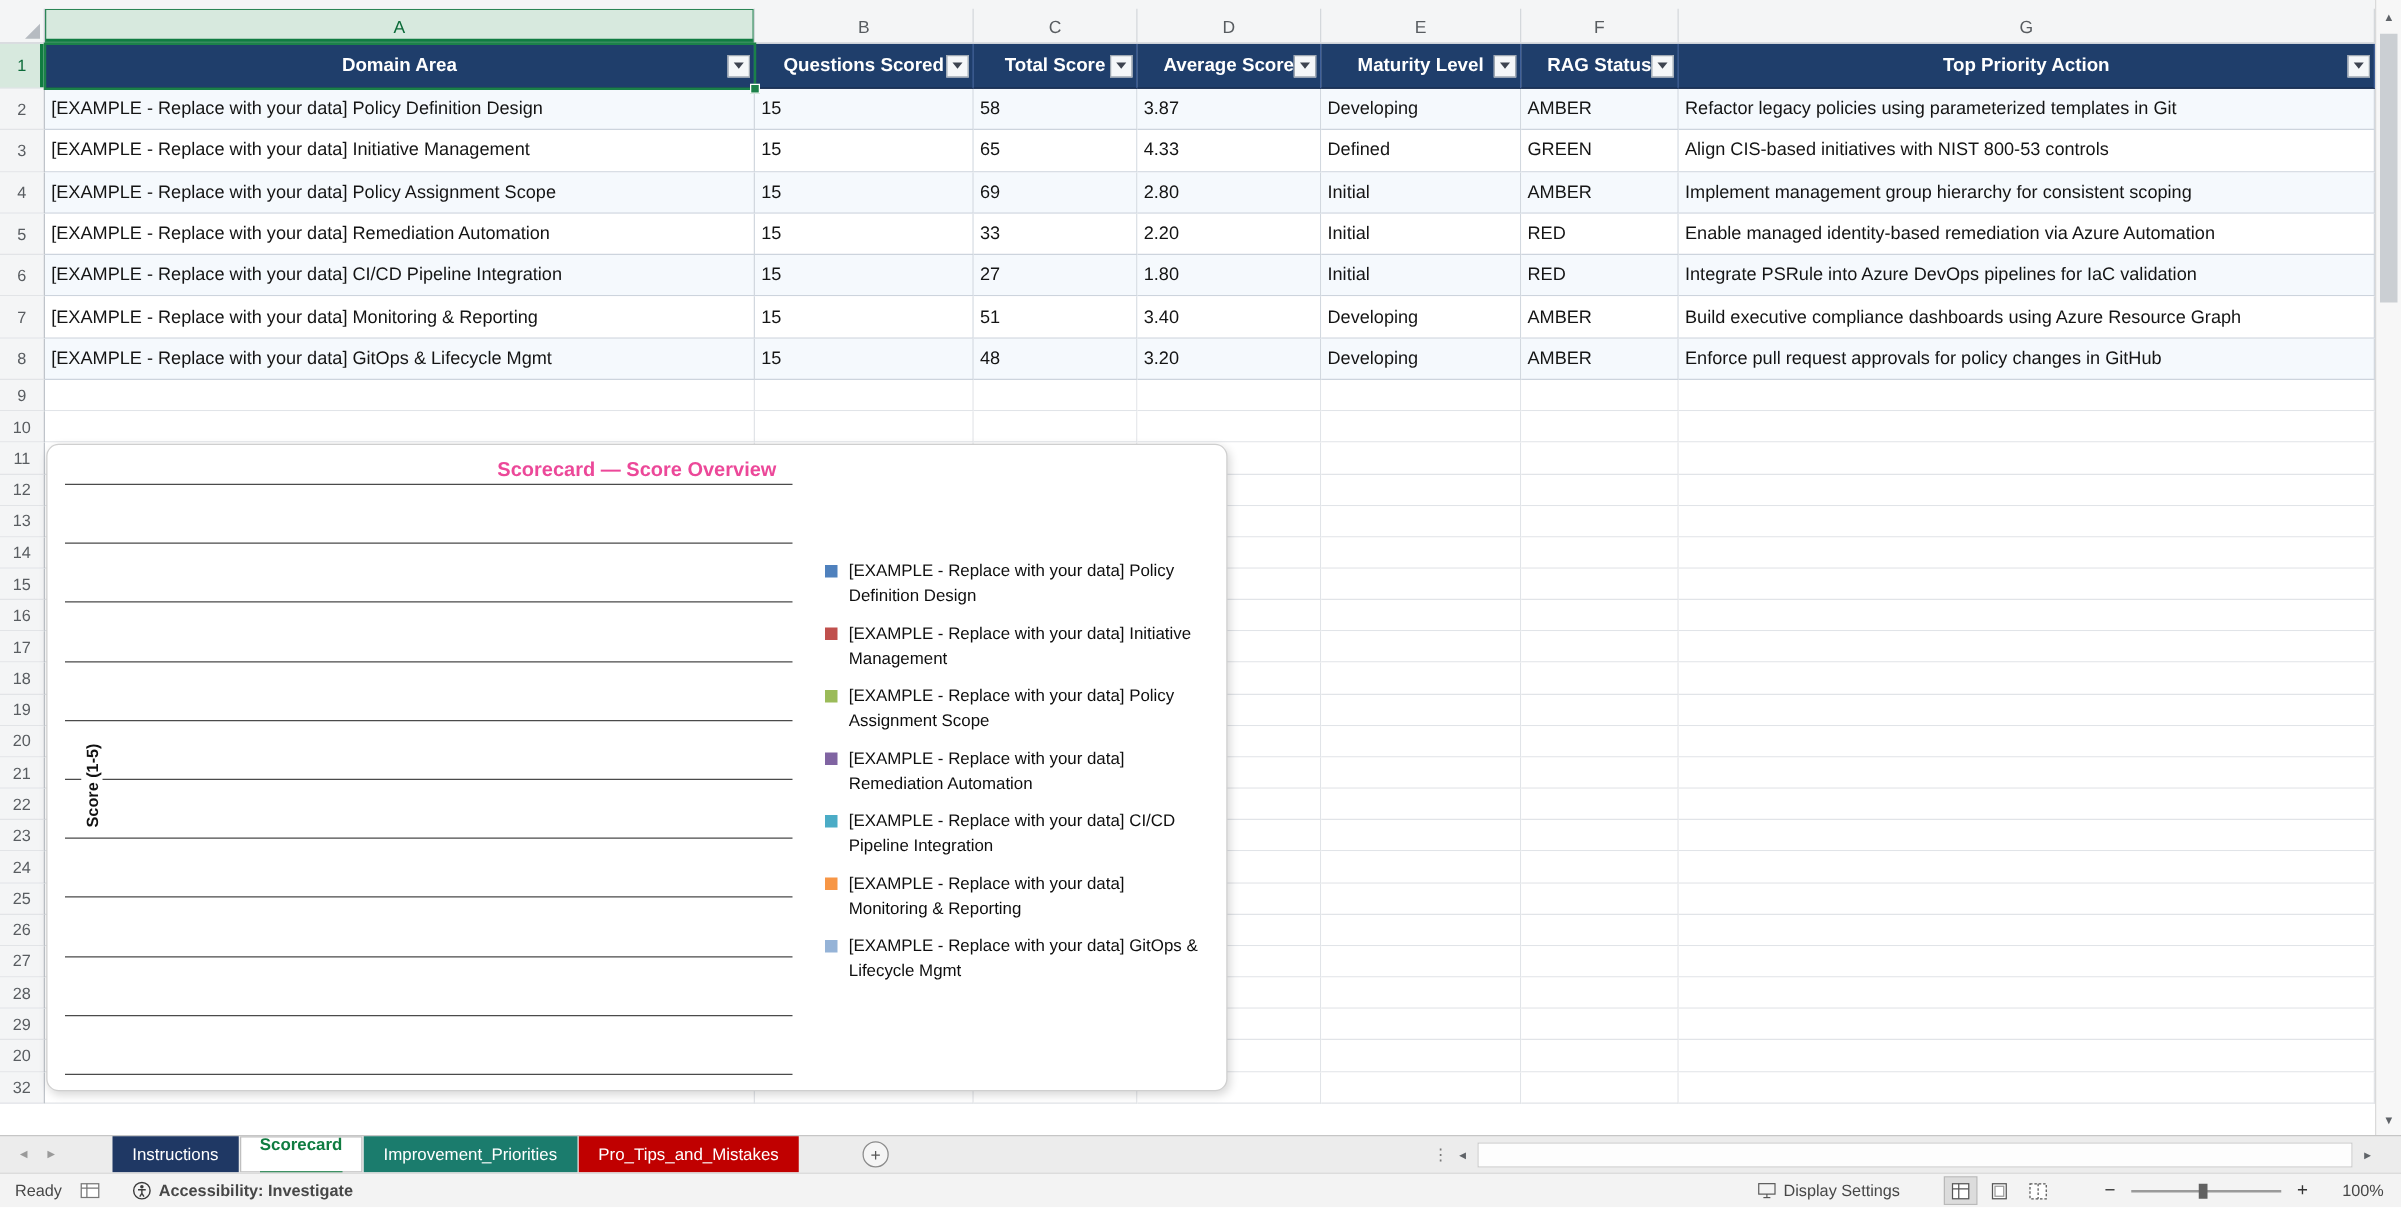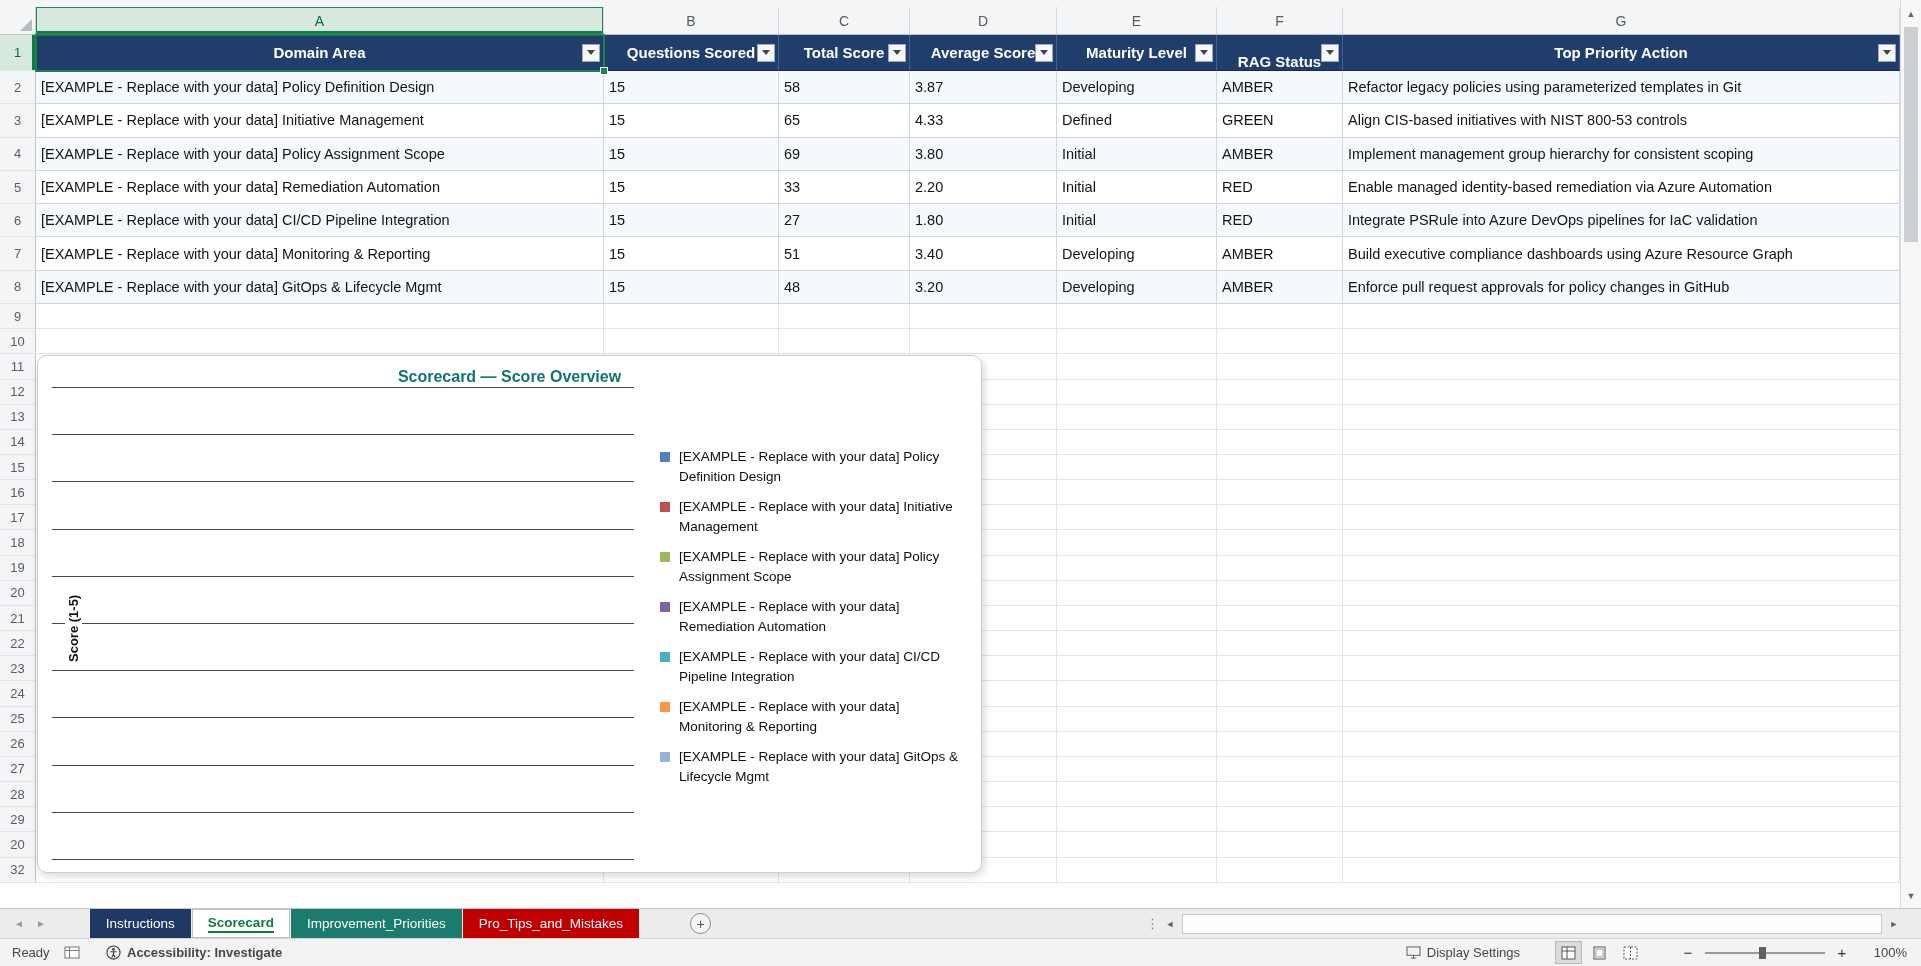--- a/index.html
+++ b/index.html
@@ -41,21 +41,21 @@
   
   .sel-a1{position:absolute;left:35px;top:34px;width:570px;height:38px;border:2px solid #1B8149;
           box-sizing:border-box;pointer-events:none;z-index:6;}
   .sel-a1:after{content:"";position:absolute;right:-5px;bottom:-5px;width:6px;height:6px;
                 background:#1B8149;border:1px solid #fff;}
 
   
   .chart{position:absolute;left:37px;top:355px;width:943px;height:516px;background:#fff;
          border:1px solid #CFCFCF;border-radius:10px;box-shadow:2px 3px 8px rgba(0,0,0,.16);z-index:10;}
   .chart-title{position:absolute;top:12px;left:0;right:0;text-align:center;font-weight:bold;
-               font-size:16px;color:#0f766e;}
+               font-size:16px;color:#ec4899;}
   .plot{position:absolute;left:14px;top:31px;width:582px;height:472px;}
   .pline{position:absolute;left:0;width:100%;height:1px;background:#4A4A4A;}
   .ylabel{position:absolute;left:27px;top:309px;transform-origin:0 0;transform:rotate(-90deg);
           font-weight:bold;font-size:13px;color:#111;background:#fff;padding:1px 3px;white-space:nowrap;}
   .legend{position:absolute;left:622px;top:91px;width:305px;}
   .leg-item{display:flex;gap:9px;margin-bottom:10px;font-size:13.5px;line-height:20px;color:#0E0E0E;cursor:pointer;}
   .leg-marker{flex:0 0 10px;width:10px;height:10px;margin-top:5px;}
 
   
   .vscroll{position:absolute;right:0;top:0;width:21px;height:908px;background:#F7F7F7;
@@ -67,21 +67,21 @@
   .vs-thumb{position:absolute;left:3px;right:3px;top:27px;height:215px;background:#CBCFD3;cursor:grab;}
 
   
   .tabbar{position:absolute;left:0;top:908px;width:1921px;height:30px;background:#ECECEC;
           border-top:1px solid #C6C6C6;box-sizing:border-box;display:flex;align-items:stretch;}
   .tab-nav{display:flex;align-items:center;gap:12px;padding:0 10px 0 14px;color:#9A9A9A;font-size:10px;}
   .tab-nav span{cursor:pointer;}
   .tabs{display:flex;margin-left:34px;}
   .sheet-tab{display:flex;align-items:center;padding:0 16px;font-size:13.5px;margin-right:1px;cursor:pointer;}
   .sheet-tab.active{font-weight:bold;box-shadow:inset 0 0 0 1px #BFBFBF;}
-  .sheet-tab.active span{border-bottom:2px solid var(--sel-green);padding-bottom:1px;}
+  .sheet-tab.active span{border-bottom:2px solid var(--sel-green);padding-bottom:14px;}
   .add-sheet{align-self:center;margin-left:50px;width:19px;height:19px;border:1px solid #8B8B8B;
              border-radius:50%;display:flex;align-items:center;justify-content:center;color:#555;
              font-size:14px;line-height:1;cursor:pointer;background:#F5F5F5;}
   .hs-dots{position:absolute;left:1146px;top:7px;color:#7A7A7A;font-size:13px;cursor:col-resize;}
   .hs-btn{position:absolute;top:5px;width:20px;height:20px;display:flex;align-items:center;
           justify-content:center;color:#5F6368;font-size:9px;cursor:pointer;}
   .hs-left{left:1160px;}
   .hs-right{left:1884px;}
   .hs-track{position:absolute;left:1182px;top:5px;width:700px;height:20px;background:#FFFFFF;
             border:1px solid #C9C9C9;box-sizing:border-box;cursor:pointer;}
@@ -138,21 +138,21 @@
           <span class="filterbtn"></span>
         </div>
         <div class="cell hdrcell" style="width: 147px; flex: 0 0 147px;">
           <span>Average Score</span>
           <span class="filterbtn"></span>
         </div>
         <div class="cell hdrcell" style="width: 160px; flex: 0 0 160px;">
           <span>Maturity Level</span>
           <span class="filterbtn"></span>
         </div>
-        <div class="cell hdrcell" style="width: 126px; flex: 0 0 126px; align-items: flex-end;">
+        <div class="cell hdrcell" style="width: 126px; flex: 0 0 126px;">
           <span>RAG Status</span>
           <span class="filterbtn"></span>
         </div>
         <div class="cell hdrcell" style="width: 557px; flex: 0 0 557px;">
           <span>Top Priority Action</span>
           <span class="filterbtn"></span>
         </div>
       </div>
       <div class="grow band" style="height: 33.3px;">
         <div class="rownum">2</div>
@@ -172,21 +172,21 @@
         <div class="cell datacell" style="width: 147px; flex: 0 0 147px;">4.33</div>
         <div class="cell datacell" style="width: 160px; flex: 0 0 160px;">Defined</div>
         <div class="cell datacell" style="width: 126px; flex: 0 0 126px;">GREEN</div>
         <div class="cell datacell" style="width: 557px; flex: 0 0 557px;">Align CIS-based initiatives with NIST 800-53 controls</div>
       </div>
       <div class="grow band" style="height: 33.3px;">
         <div class="rownum">4</div>
         <div class="cell datacell" style="width: 568px; flex: 0 0 568px;">[EXAMPLE - Replace with your data] Policy Assignment Scope</div>
         <div class="cell datacell" style="width: 175px; flex: 0 0 175px;">15</div>
         <div class="cell datacell" style="width: 131px; flex: 0 0 131px;">69</div>
-        <div class="cell datacell" style="width: 147px; flex: 0 0 147px;">3.80</div>
+        <div class="cell datacell" style="width: 147px; flex: 0 0 147px;">2.80</div>
         <div class="cell datacell" style="width: 160px; flex: 0 0 160px;">Initial</div>
         <div class="cell datacell" style="width: 126px; flex: 0 0 126px;">AMBER</div>
         <div class="cell datacell" style="width: 557px; flex: 0 0 557px;">Implement management group hierarchy for consistent scoping</div>
       </div>
       <div class="grow" style="height: 33.3px;">
         <div class="rownum">5</div>
         <div class="cell datacell" style="width: 568px; flex: 0 0 568px;">[EXAMPLE - Replace with your data] Remediation Automation</div>
         <div class="cell datacell" style="width: 175px; flex: 0 0 175px;">15</div>
         <div class="cell datacell" style="width: 131px; flex: 0 0 131px;">33</div>
         <div class="cell datacell" style="width: 147px; flex: 0 0 147px;">2.20</div>

